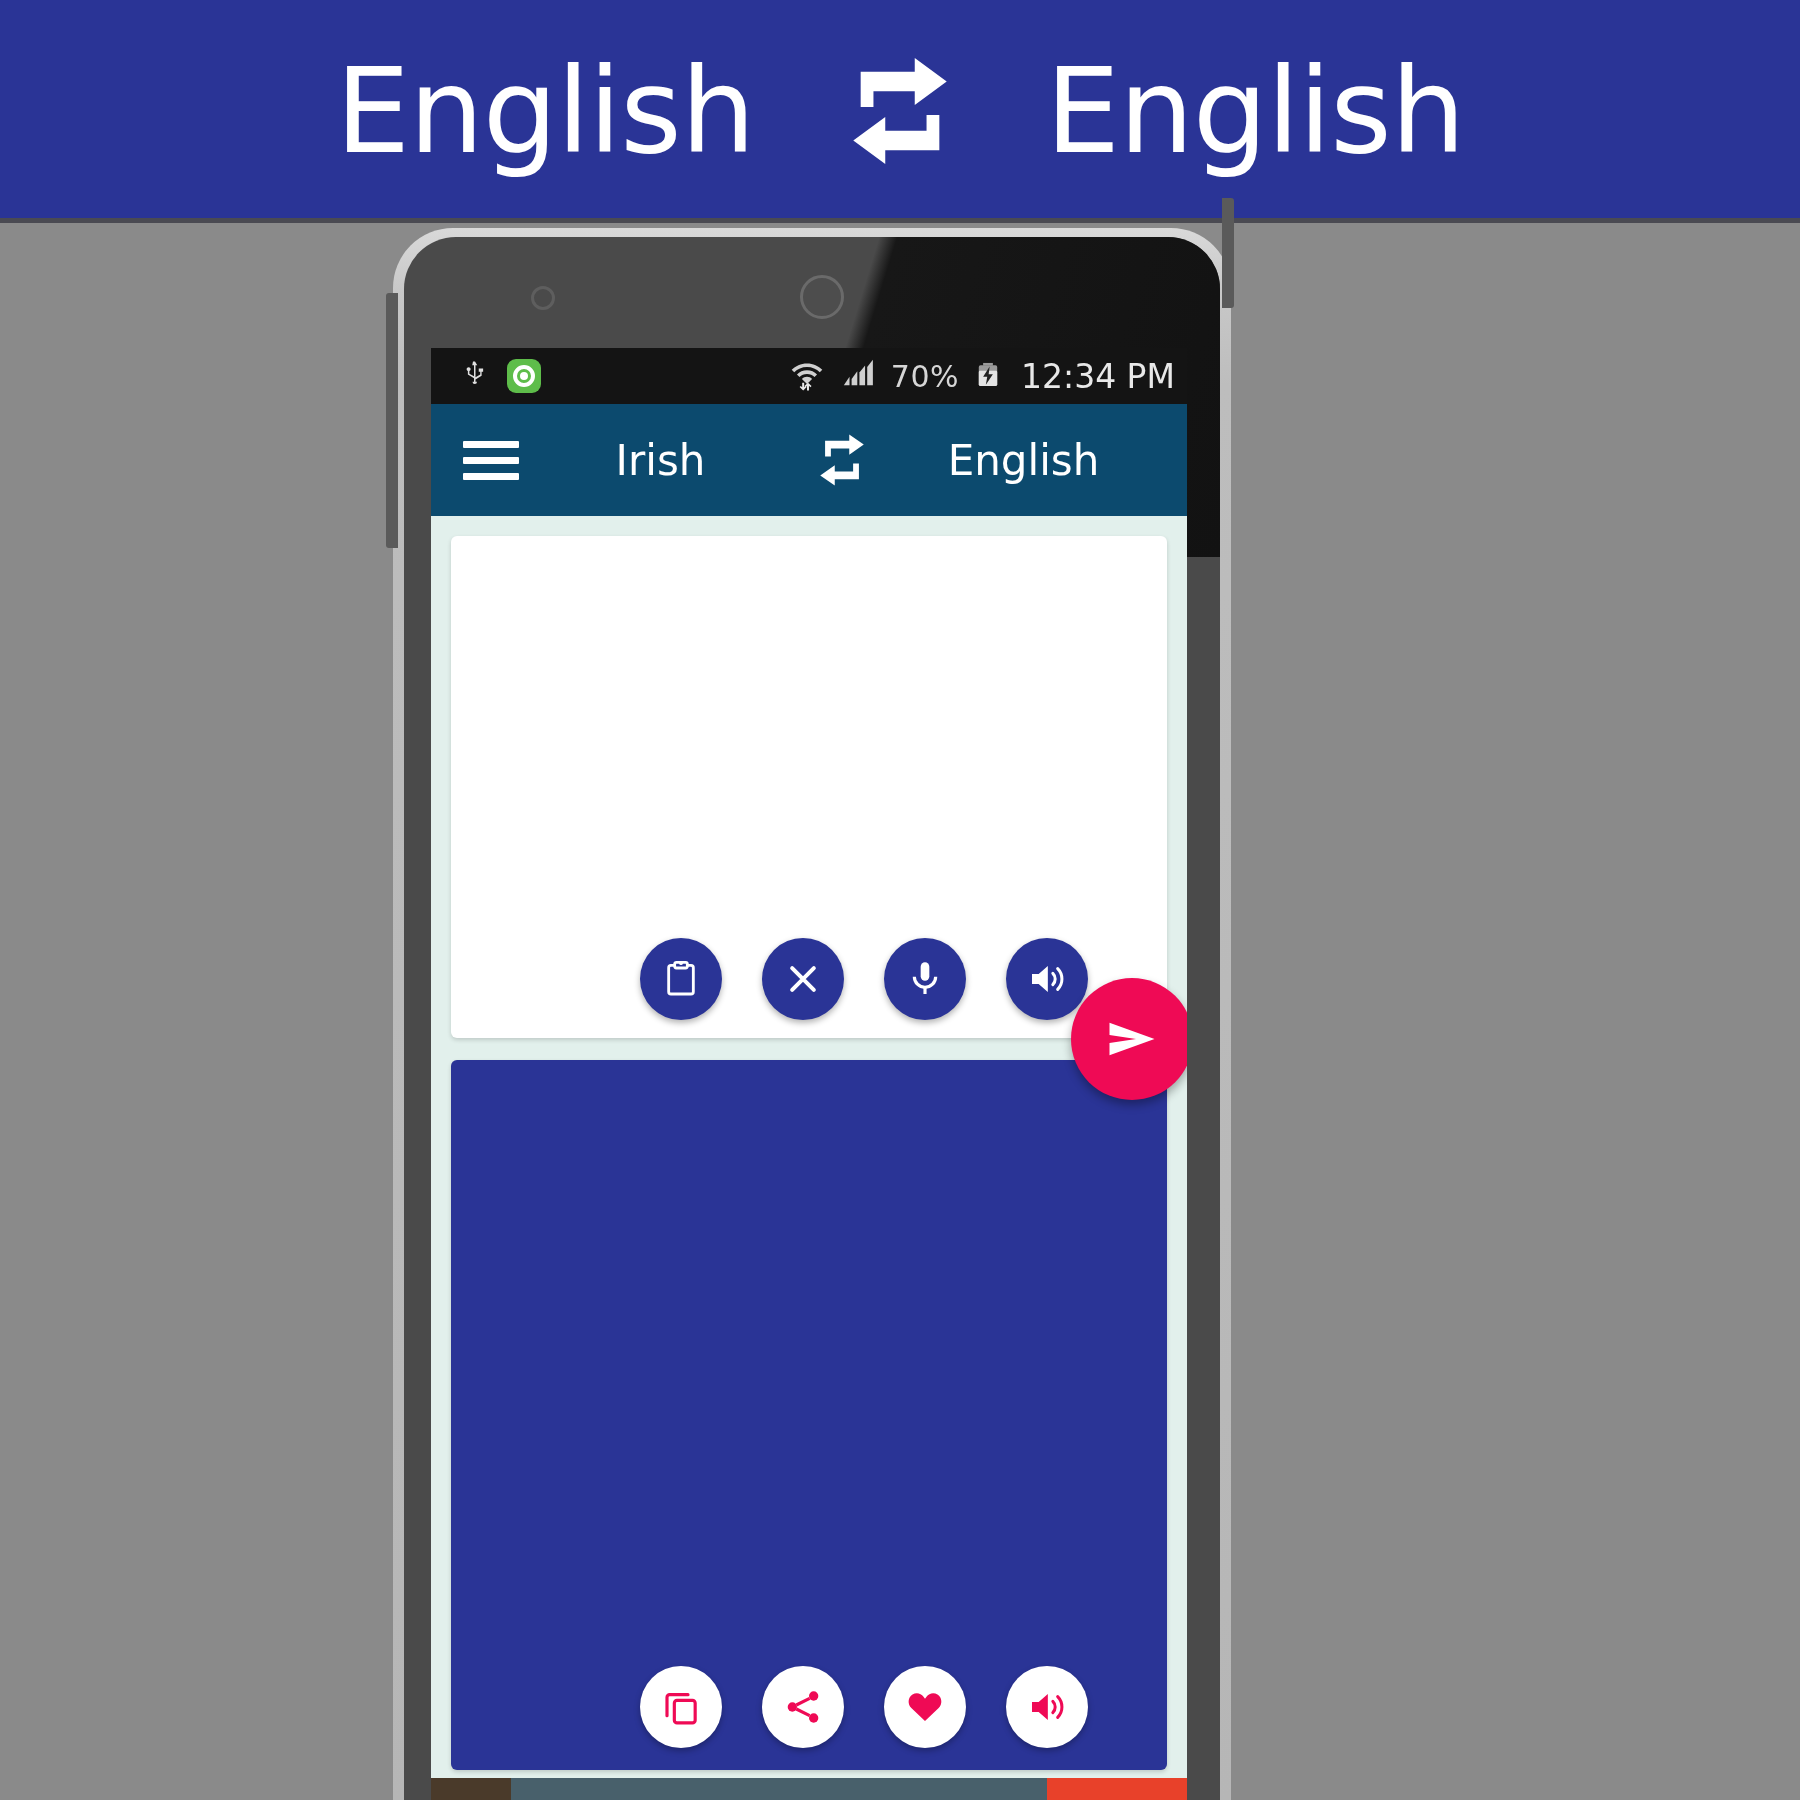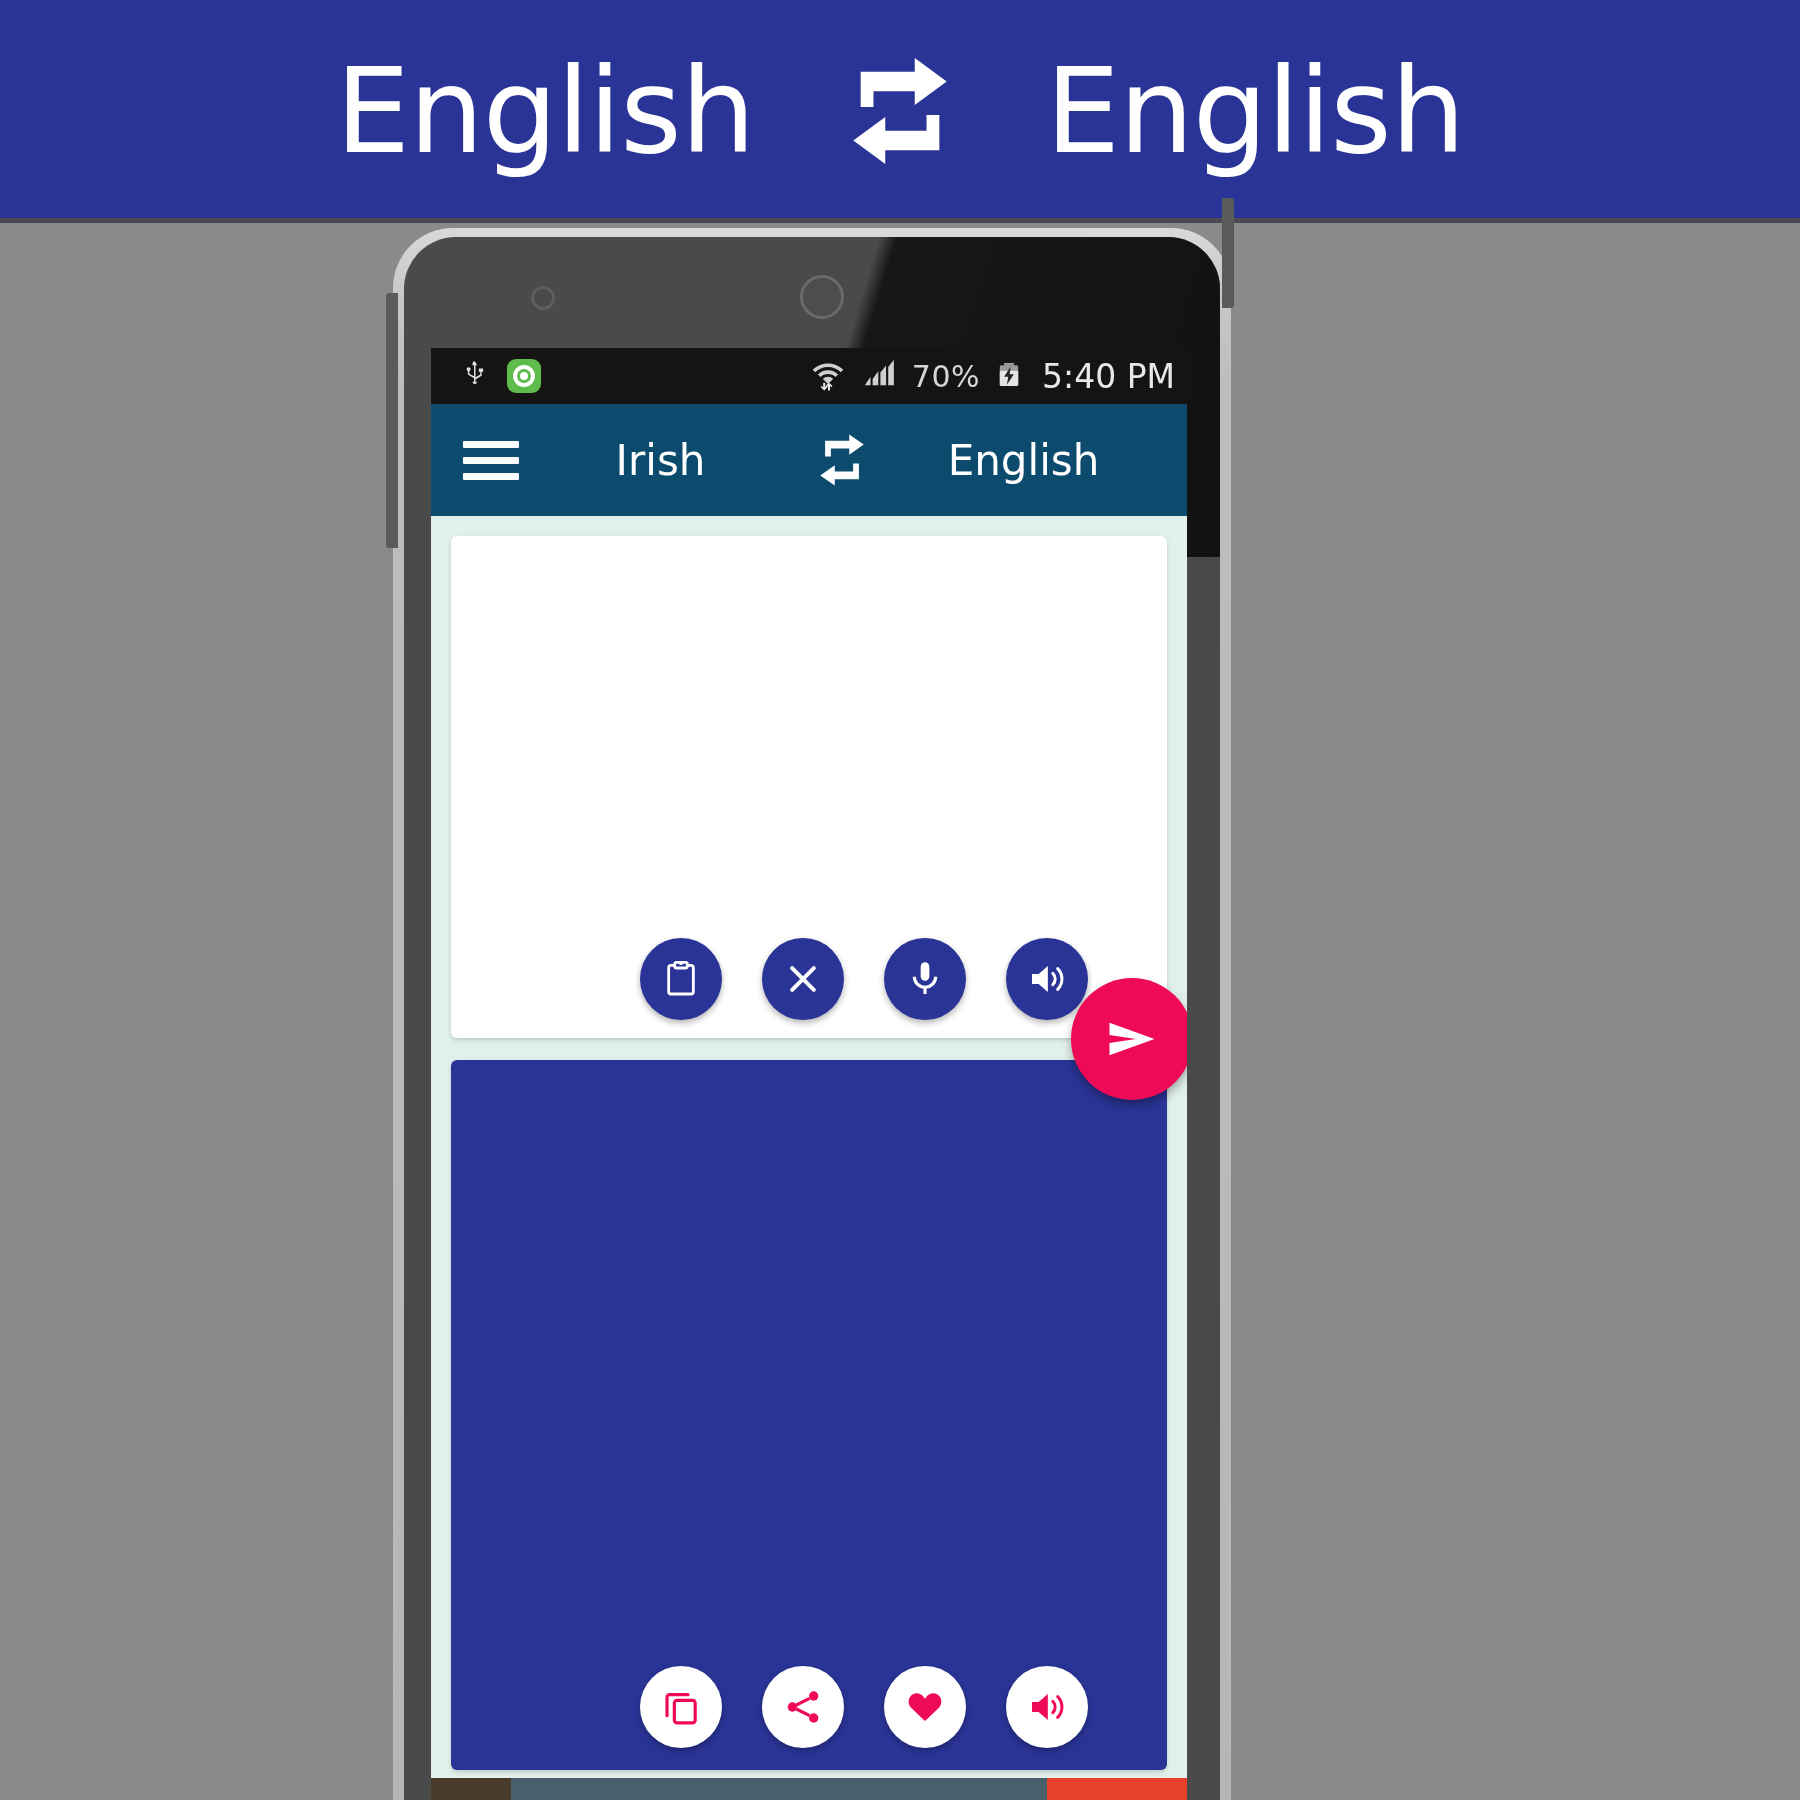--- a/index.html
+++ b/index.html
@@ -403,21 +403,21 @@
       </span>
       <span class="status-text">70%</span>
       <span>
         <svg width="26" height="34" viewBox="0 0 24 24">
           <rect x="7.5" y="1.8" width="9" height="2.4" fill="#9a9a9a"></rect>
           <rect x="3.5" y="4" width="17" height="19" rx="1.6" fill="#9a9a9a"></rect>
           <rect x="3.5" y="9" width="17" height="14" rx="1.2" fill="#e4e4e4"></rect>
           <path fill="#222222" d="M13.5 5 L7.5 14.5 L11.3 14.5 L10 22 L16.5 12.2 L12.6 12.2 Z"></path>
         </svg>
       </span>
-      <span id="status-clock">5:40 PM</span>
+      <span id="status-clock">12:34 PM</span>
     </div>
   </div>
 
   <div id="app-toolbar">
     <div id="hamburger-btn">
       <span></span>
         <span></span>
         <span></span>
     </div>
     <div class="toolbar-lang" id="toolbar-lang-source">Irish</div>

